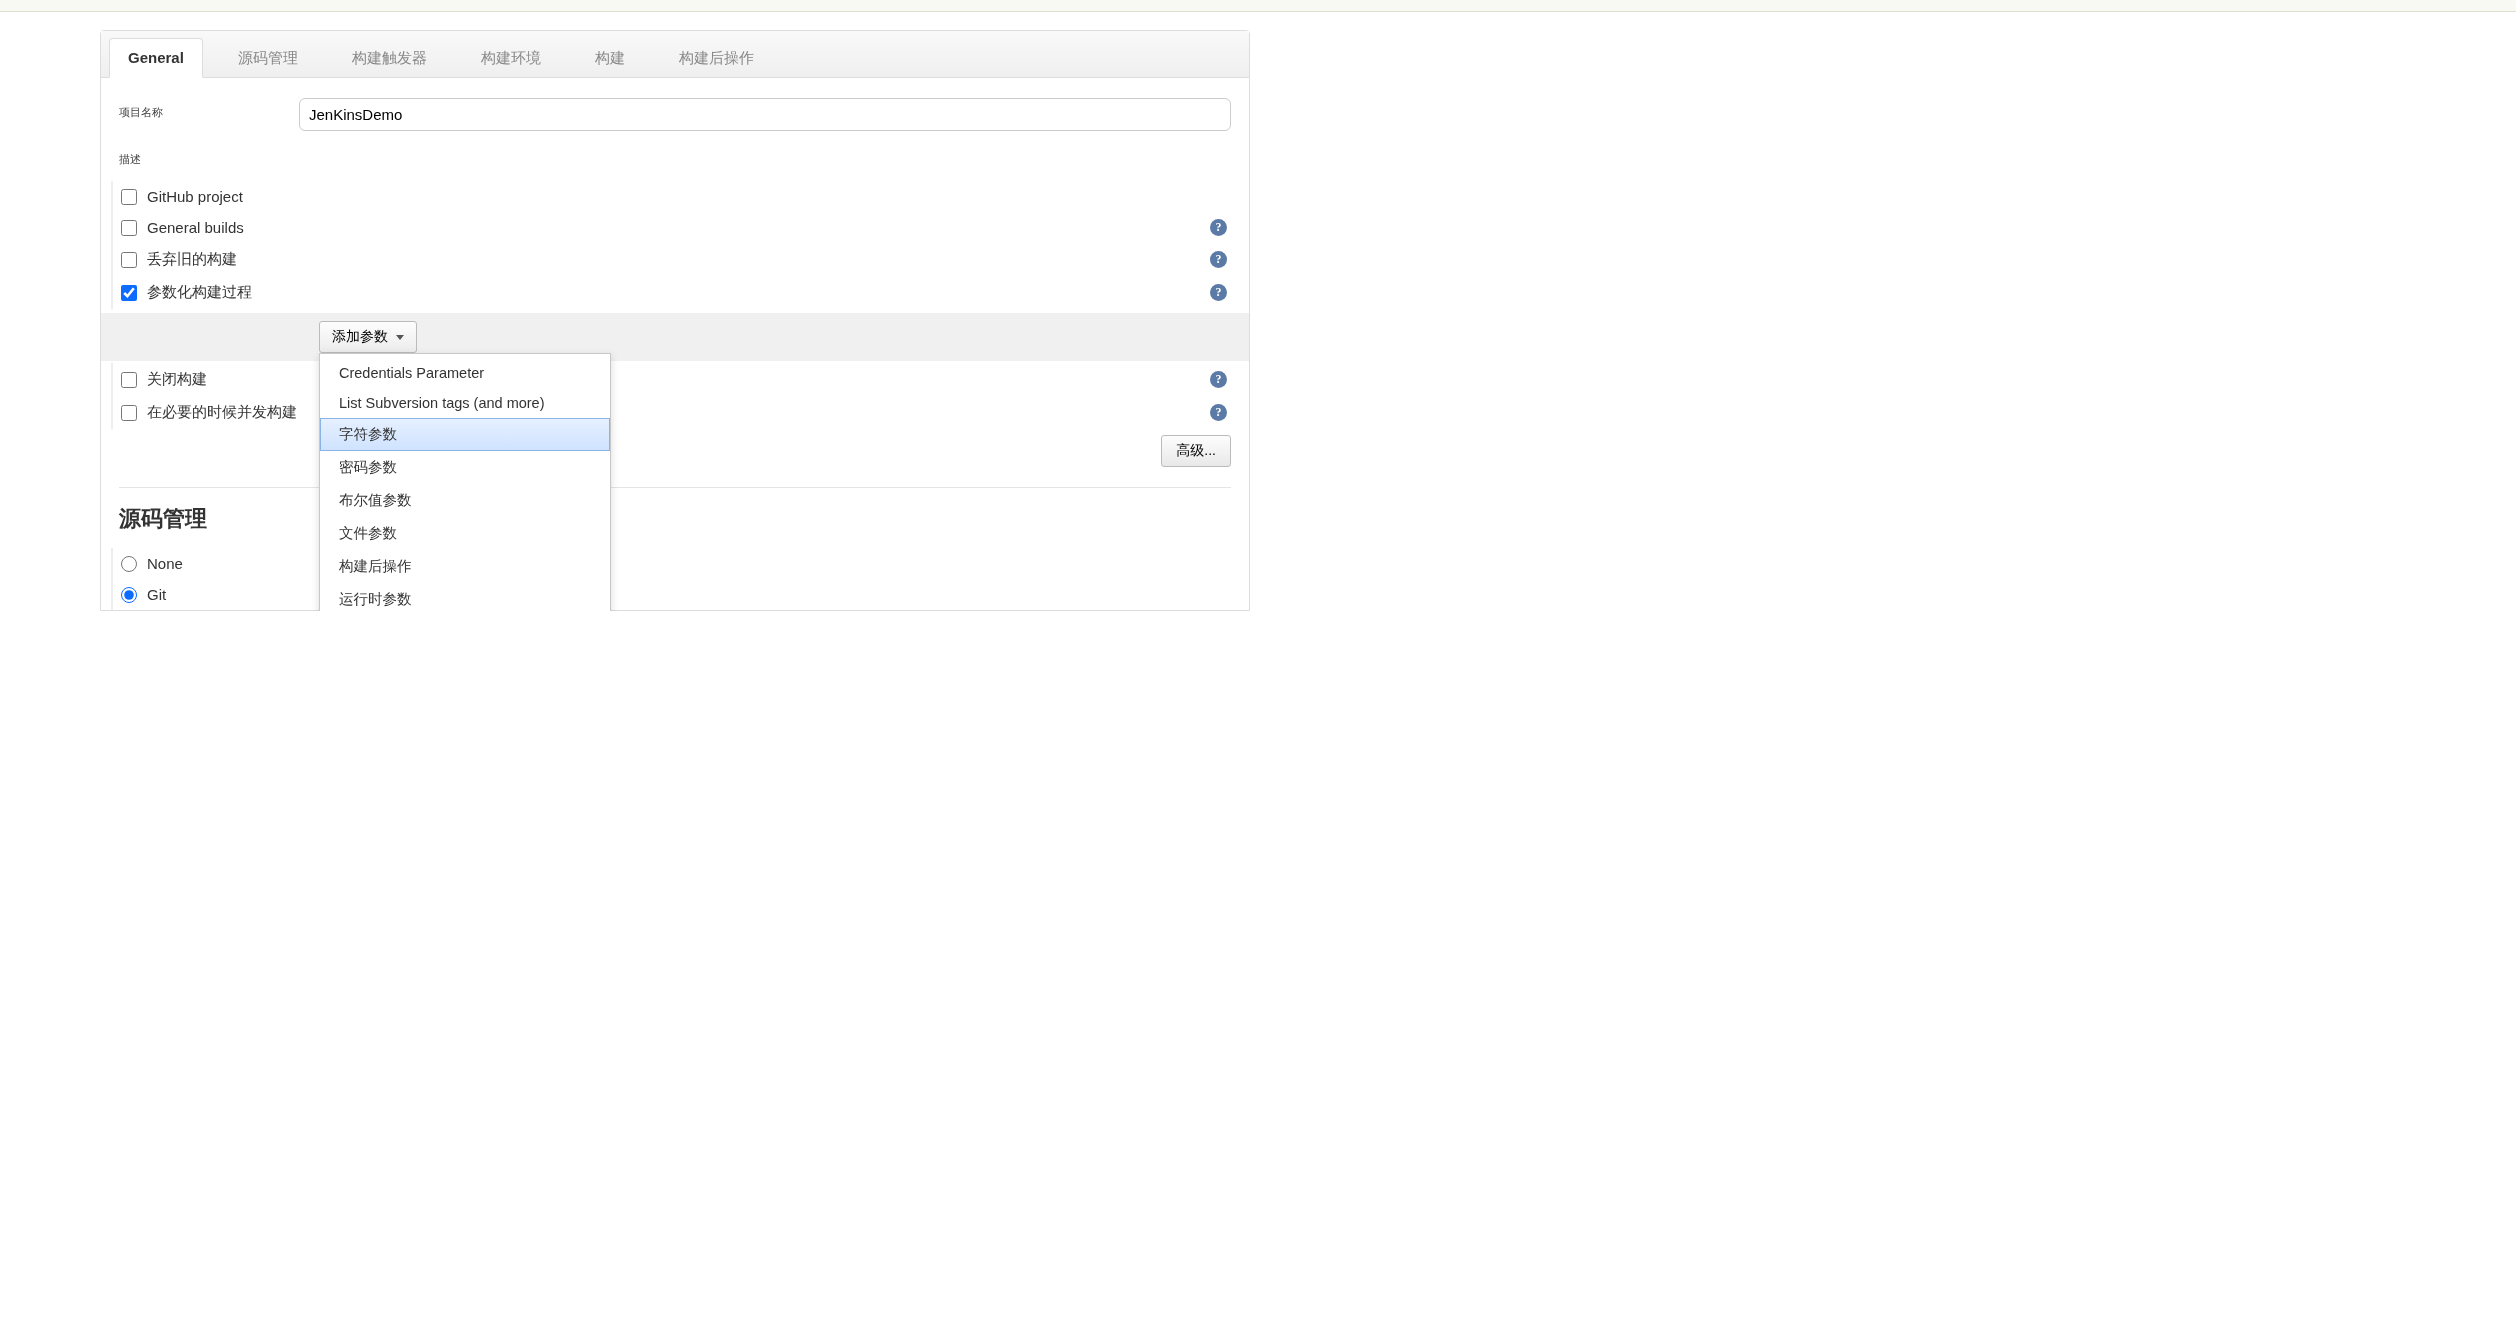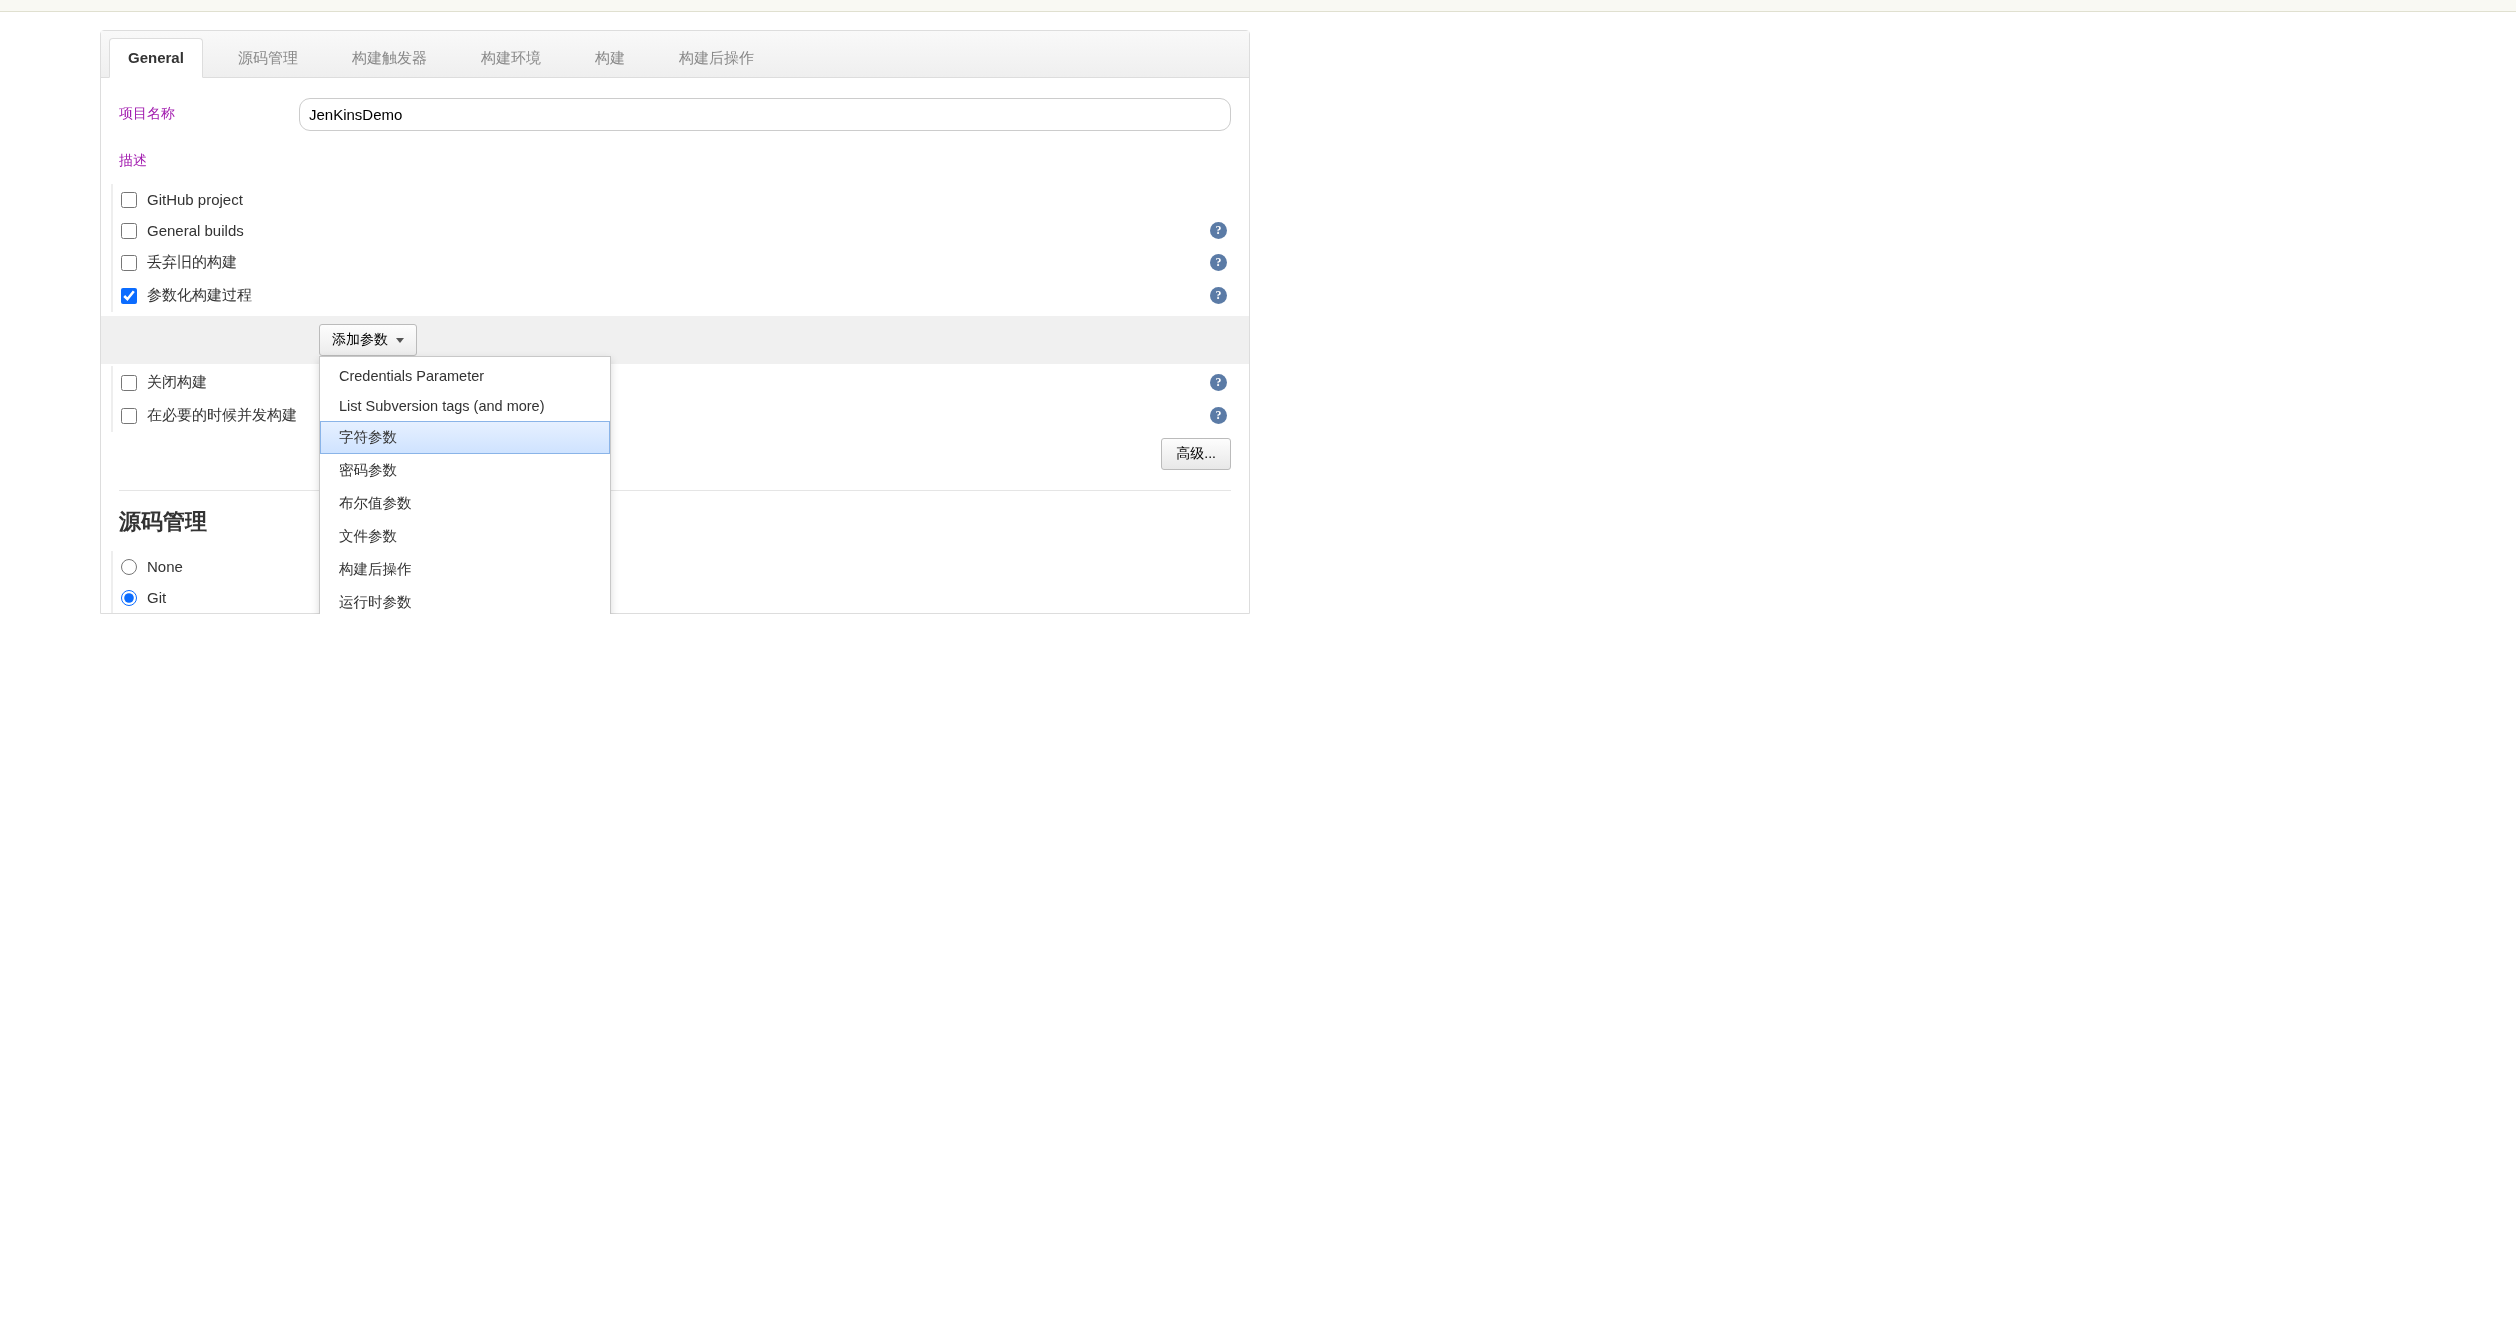--- a/index.html
+++ b/index.html
@@ -51,32 +51,32 @@
       padding: 20px 18px 0 18px;
     }
     .row {
       display: flex;
       align-items: flex-start;
       margin-bottom: 14px;
     }
     .label-col {
       width: 180px;
       padding-top: 7px;
-      font-size: 14px;
-      color: #a21caf;
+      font-size: 11px;
+      color: #404040;
     }
     .input-col {
       flex: 1;
     }
     .text-input {
       width: 100%;
       padding: 7px 9px;
       font-size: 15px;
       border: 1px solid #ccc;
-      border-radius: 11px;
+      border-radius: 6px;
     }
     .textarea-input {
       width: 100%;
       padding: 7px 9px;
       font-size: 15px;
       border: 1px solid #ccc;
       border-radius: 3px;
       height: 120px;
       resize: both;
     }

